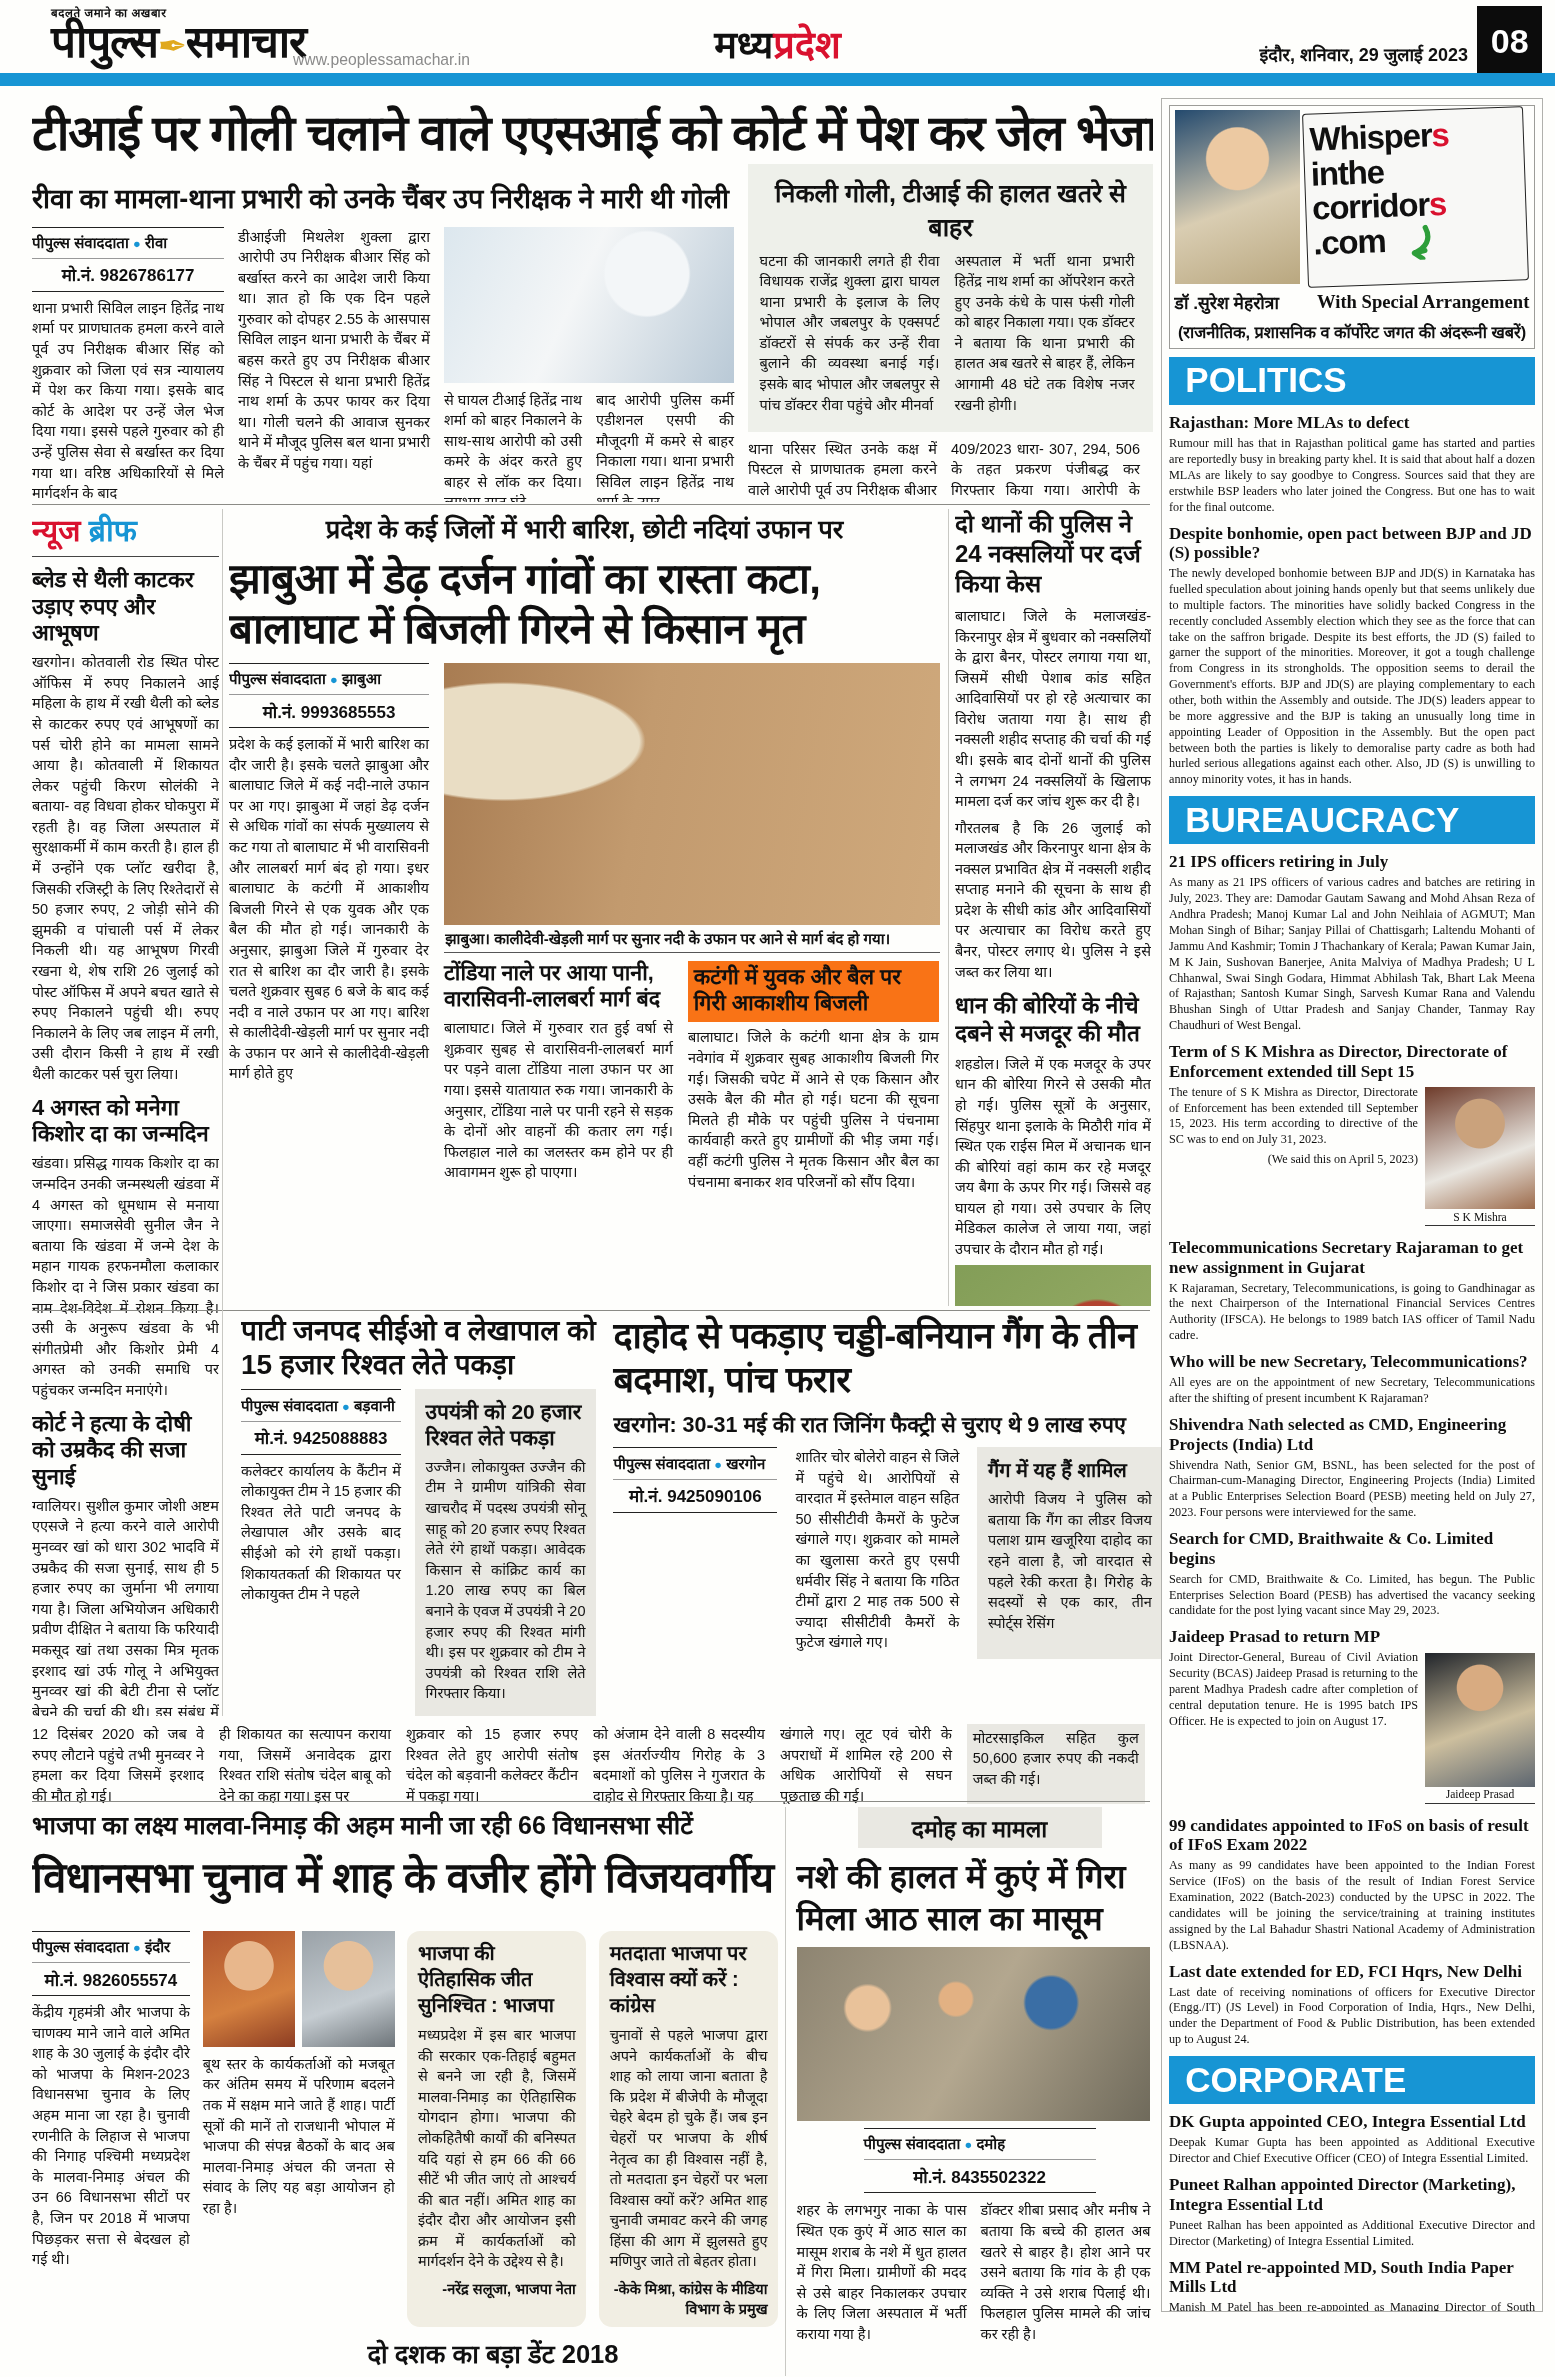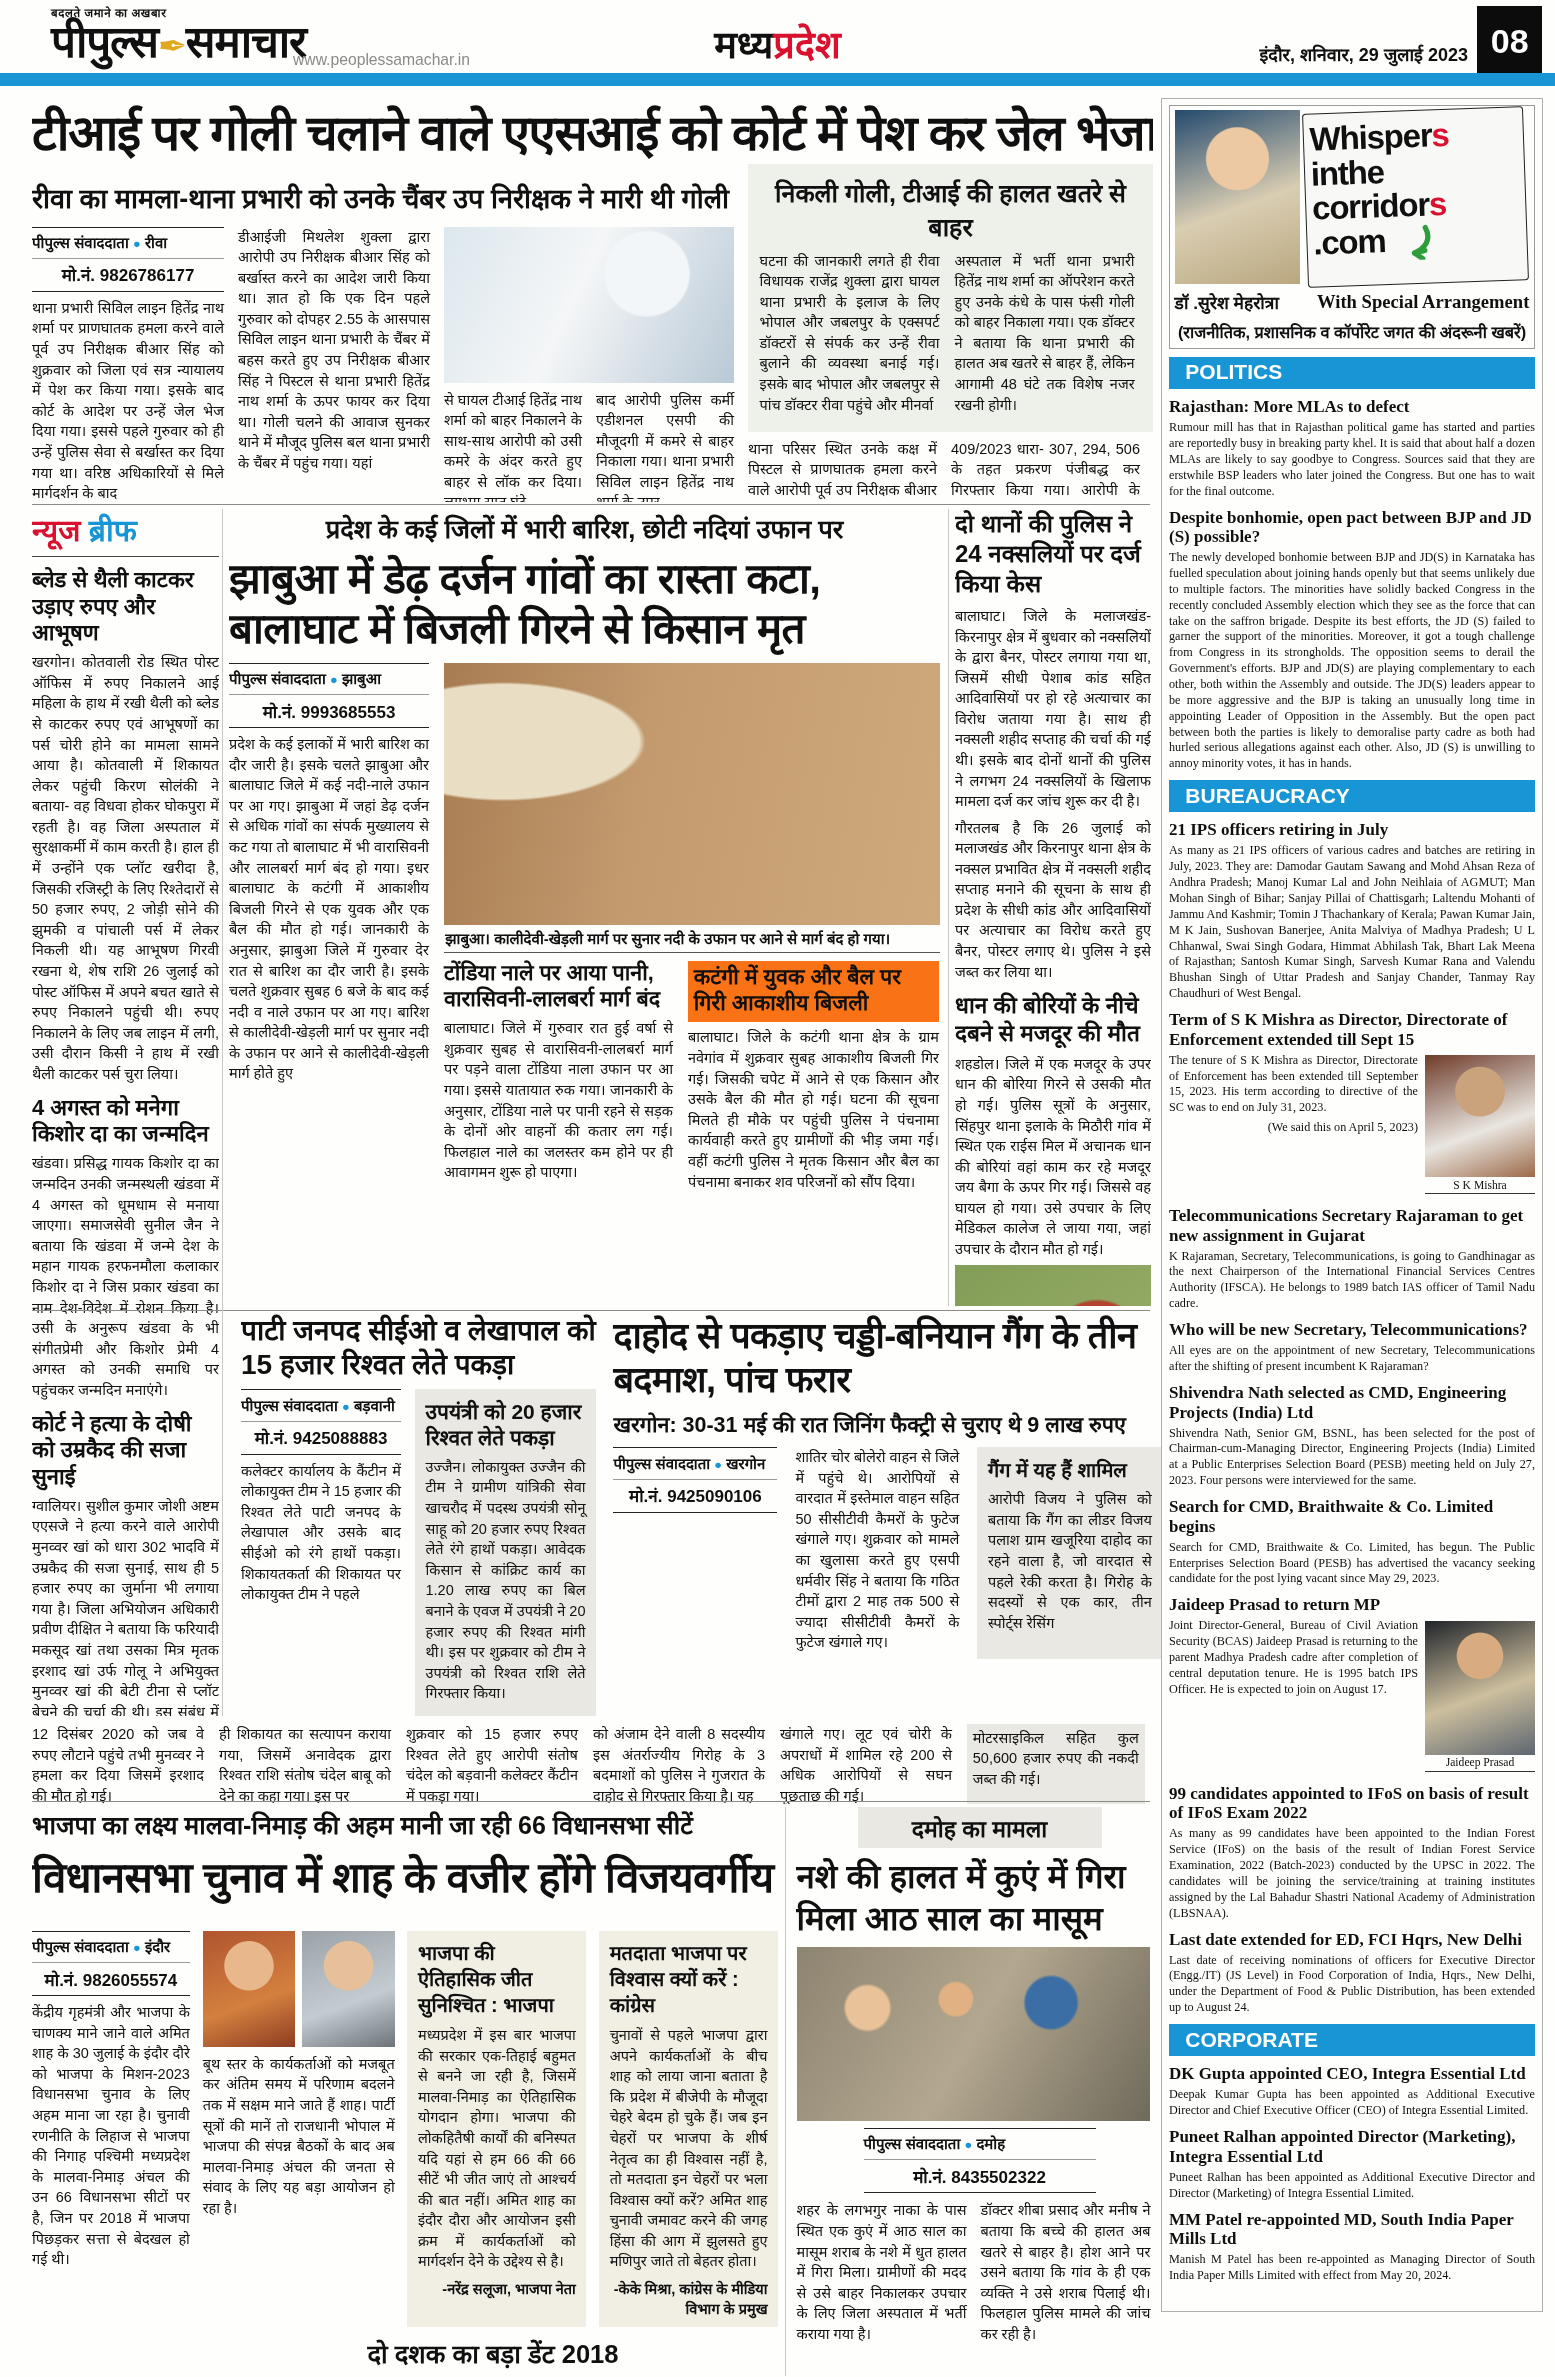--- a/index.html
+++ b/index.html
@@ -103,21 +103,21 @@
   .el-row{display:flex;gap:12.8px;margin-top:27px;}
   .el-c1{width:174px;}
   .el-photos{width:192px;}
   .el-photos .pp{display:flex;gap:7px;margin-bottom:7px;}
   .ph-vijay{width:93px;height:116px;background:
       radial-gradient(circle at 50% 30%, #e8b78c 0 26%, transparent 27%),
       linear-gradient(160deg,#b0552f 0%,#d4803f 60%,#8c3c22 100%);}
   .ph-shah{width:93px;height:116px;background:
       radial-gradient(circle at 50% 30%, #e6c09a 0 26%, transparent 27%),
       linear-gradient(160deg,#9aa2a8 0%,#c5ccd1 60%,#6d7479 100%);}
-  .quote{width:174px;}
+  .quote{width:174px;border-radius:13px;}
   .quote h3{font-size:20px;font-weight:800;line-height:1.3;margin:0 0 7px 0;}
   .quote .attr{font-size:14.5px;font-weight:800;text-align:right;margin-top:4.6px;}
   .dent{margin-top:9.3px;display:flex;gap:14px;}
   .dentbox{width:546px;}
   .dentbox h2{font-size:25.6px;font-weight:800;text-align:center;margin:0 0 7px 0;}
   
   .damoh{position:absolute;left:785px;top:1807px;width:366px;height:569px;overflow:hidden;border-left:1.2px solid #c9c9c4;padding-left:10.5px;}
   .damoh .kick{background:#e9e8e2;font-size:23px;font-weight:800;text-align:center;padding:4.6px 0;width:244px;margin:0 auto 8.1px auto;}
   .damoh h1{margin:0 0 8.1px 0;font-size:33px;font-weight:800;line-height:1.25;}
   .ph-damoh{width:353px;height:174px;background:
@@ -140,21 +140,21 @@
          transform:rotate(-2deg);padding:8.1px 5.8px;box-sizing:border-box;
          font-family:"Liberation Sans",sans-serif;}
   .wlogo .l{font-size:33px;font-weight:800;letter-spacing:-1.2px;line-height:1.05;}
   .wlogo .red{color:#d9112e;}
   .wlogo .arrow{display:inline-block;vertical-align:middle;}
   .wcap{display:flex;justify-content:space-between;align-items:center;margin-top:5.8px;}
   .wcap .hn{font-size:17.4px;font-weight:800;font-family:"Liberation Sans",sans-serif;}
   .wcap .en{font-size:18.6px;font-weight:700;}
   .wtag{font-size:16.3px;font-weight:800;text-align:center;margin-top:7px;font-family:"Liberation Sans",sans-serif;}
   .secbar{background:#1795d4;color:#fff;font-family:"Liberation Sans",sans-serif;
-          font-size:21px;font-weight:800;padding:3.5px 0 4.6px 16.3px;margin:8.1px 0 5.8px 0;}
+          font-size:35px;font-weight:800;padding:3.5px 0 4.6px 16.3px;margin:8.1px 0 5.8px 0;}
   .eh{font-size:17px;font-weight:700;line-height:1.15;margin:8.1px 0 3.5px 0;font-family:"Liberation Serif",serif;}
   .ep{font-size:12.2px;line-height:1.3;text-align:justify;margin:0 0 3.5px 0;}
   .note{font-size:12.2px;text-align:right;margin:1.2px 0 3.5px 0;}
   .figr{float:right;width:110px;margin:2.3px 0 3.5px 7px;font-size:11.6px;text-align:center;}
   .ph-skm{width:110px;height:122px;background:
       radial-gradient(circle at 50% 30%, #caa27c 0 24%, transparent 25%),
       linear-gradient(160deg,#6e3b2a 0%,#e9e6e0 60%,#9c6a4a 100%);}
   .ph-jaideep{width:110px;height:134px;background:
       radial-gradient(circle at 50% 26%, #d8ab81 0 20%, transparent 21%),
       linear-gradient(160deg,#20242a 0%,#cdbf9e 55%,#5d6670 100%);}

